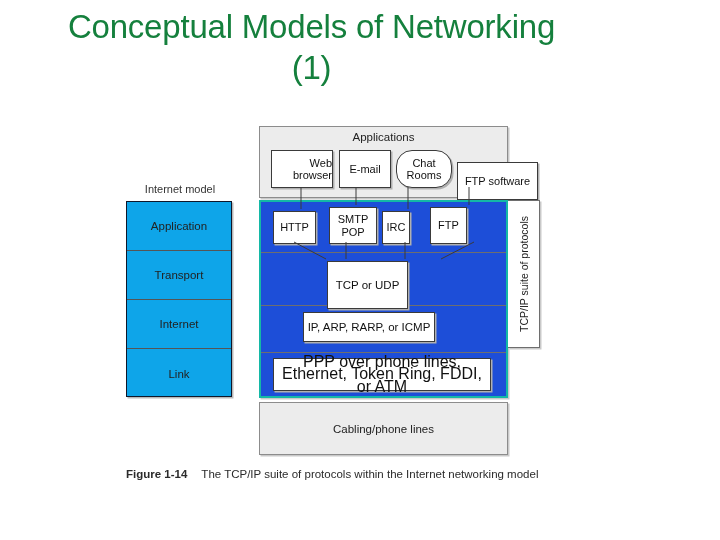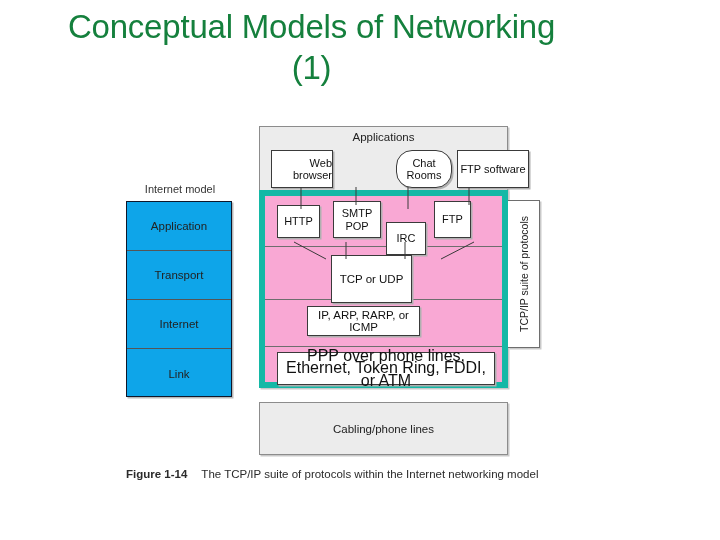--- a/index.html
+++ b/index.html
@@ -104,31 +104,31 @@
     align-items: center;
     justify-content: center;
     text-align: center;
     font-size: 11px;
     line-height: 12.5px;
     color: #111;
   }
   #app-web      { left: 11px;  width: 62px; text-align: right; }
   #app-email    { left: 79px;  width: 52px; }
   #app-chat     { left: 136px; width: 56px; border-radius: 16px; }
-  #app-ftp      { left: 197px; width: 72px; }
+  #app-ftp      { left: 197px; width: 81px; margin-top: 12px; }
 
   
   #protocol-panel {
     position: absolute;
     left: 259px;
-    top: 190px;
+    top: 200px;
     width: 249px;
     height: 198px;
-    background: #f9a8d4;
-    border: 6px solid #14b8a6;
+    background: #1d4ed8;
+    border: 2px solid #14b8a6;
     box-sizing: border-box;
     box-shadow: 1.5px 1.5px 0 0 #c9c9c9;
   }
   .panel-divider {
     position: absolute;
     left: 0;
     width: 100%;
     height: 0;
     border-top: 1px solid #6e6e6e;
   }
@@ -145,29 +145,29 @@
     display: flex;
     align-items: center;
     justify-content: center;
     text-align: center;
     font-size: 11px;
     line-height: 12.5px;
     color: #111;
   }
   #proto-http  { left: 12px;  top: 9px;  width: 43px; height: 33px; }
   #proto-smtp  { left: 68px;  top: 5px;  width: 48px; height: 37px; }
-  #proto-irc   { left: 121px; top: 9px;  width: 40px; height: 33px; margin-top: 17px; }
+  #proto-irc   { left: 121px; top: 9px;  width: 28px; height: 33px; }
   #proto-ftp   { left: 169px; top: 5px;  width: 37px; height: 37px; }
 
   #proto-tcpudp {
     left: 66px; top: 59px; width: 81px; height: 48px;
     font-size: 11.5px;
   }
   #proto-ip {
-    left: 42px; top: 110px; width: 113px; height: 30px;
+    left: 42px; top: 110px; width: 132px; height: 30px;
     font-size: 11.5px;
     text-align: center;
   }
 
   
   #proto-ppp {
     left: 12px; top: 156px; width: 218px; height: 33px;
     font-size: 16px;
     line-height: 12.5px;
   }
@@ -254,20 +254,21 @@
   <div id="internet-model-stack">
     <div class="model-layer">Application</div>
     <div class="model-layer">Transport</div>
     <div class="model-layer">Internet</div>
     <div class="model-layer">Link</div>
   </div>
 
   <div id="applications-panel">
     <div id="applications-title">Applications</div>
     <div class="app-box" id="app-web">Web browser</div>
+    <div class="app-box" id="app-email">E-mail</div>
     <div class="app-box" id="app-chat">Chat Rooms</div>
     <div class="app-box" id="app-ftp">FTP software</div>
   </div>
 
   <div id="protocol-panel">
     <div class="panel-divider" id="divider-1"></div>
     <div class="panel-divider" id="divider-2"></div>
     <div class="panel-divider" id="divider-3"></div>
 
     <div class="proto-box" id="proto-http">HTTP</div>

